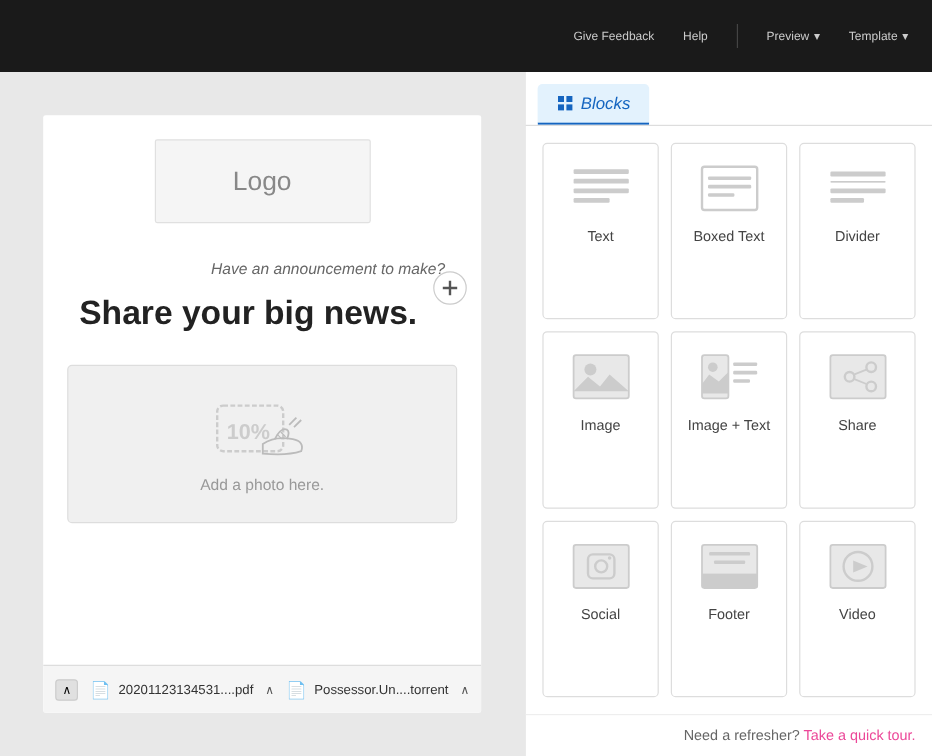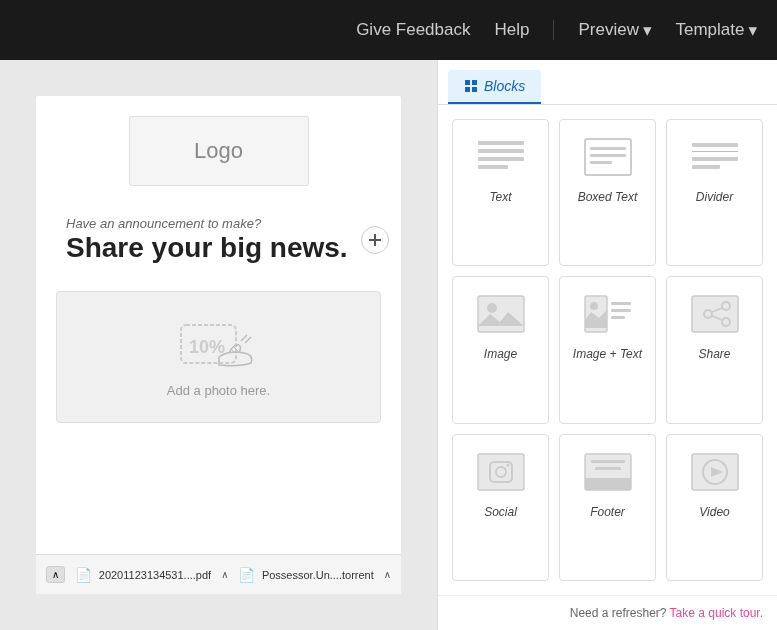--- a/index.html
+++ b/index.html
@@ -10,21 +10,21 @@
       background: #1a1a1a;
       height: 60px;
       display: flex;
       align-items: center;
       justify-content: flex-end;
       padding: 0 20px;
       gap: 24px;
     }
     .nav-item {
       color: #ccc;
-      font-size: 17px;
+      font-size: 10px;
       cursor: pointer;
       display: flex;
       align-items: center;
       gap: 4px;
     }
     .nav-divider {
       width: 1px;
       height: 20px;
       background: #444;
     }
@@ -92,21 +92,22 @@
 
     
     .hero-section {
       padding: 10px 30px;
       text-align: left;
     }
     .hero-subtitle {
       font-size: 13px;
       color: #666;
       font-style: italic;
-      margin-bottom: 0;
+      margin-bottom: 13px;
+      text-align: right;
     }
     .hero-title {
       font-size: 28px;
       font-weight: 700;
       color: #222;
       line-height: 1.2;
     }
 
     
     .image-placeholder-block {
@@ -219,21 +220,20 @@
     }
 
     
     .blocks-grid {
       display: grid;
       grid-template-columns: repeat(3, 1fr);
       gap: 10px;
       padding: 14px;
       flex: 1;
       overflow-y: auto;
-      font-style: italic;
     }
 
     
     .block-item {
       border: 1px solid #ddd;
       border-radius: 4px;
       padding: 12px 8px 10px 8px;
       display: flex;
       flex-direction: column;
       align-items: center;

